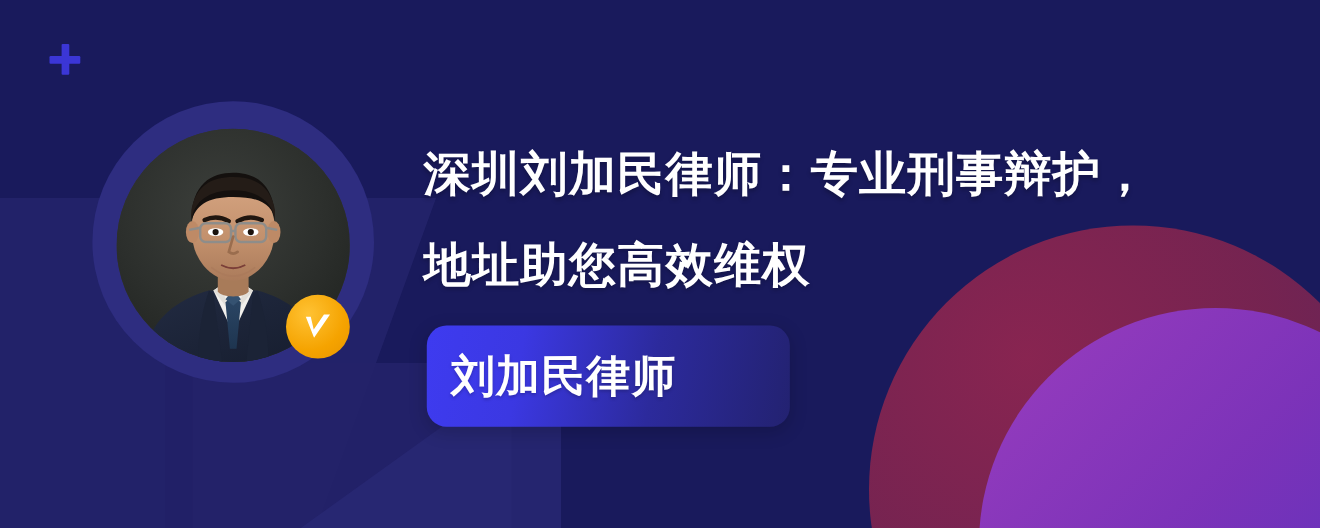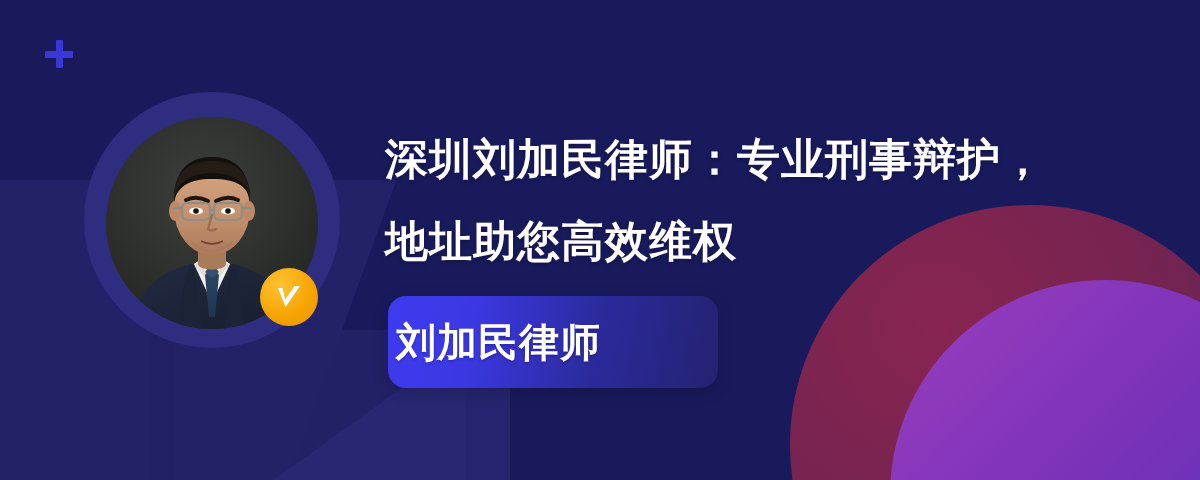--- a/index.html
+++ b/index.html
@@ -136,21 +136,21 @@
     left:388px; top:296px;
     width:330px; height:92px;
     border-radius:18px;
     background:linear-gradient(100deg,#3E3BF0 0%, #3B38E2 26%, #2C2A9C 62%, #232271 100%);
     display:flex;
     align-items:center;
     z-index:3;
     box-shadow:0 4px 16px rgba(0,0,0,.18);
   }
   .name-chip-label {
-    padding-left:8px;
+    padding-left:22px;
     color:#FFFFFF;
     font-size:40px;
     font-weight:bold;
     letter-spacing:1px;
     line-height:1;
     white-space:nowrap;
     text-shadow:0 2px 3px rgba(0,0,0,.2);
     text-align:center;
   }
 </style>

